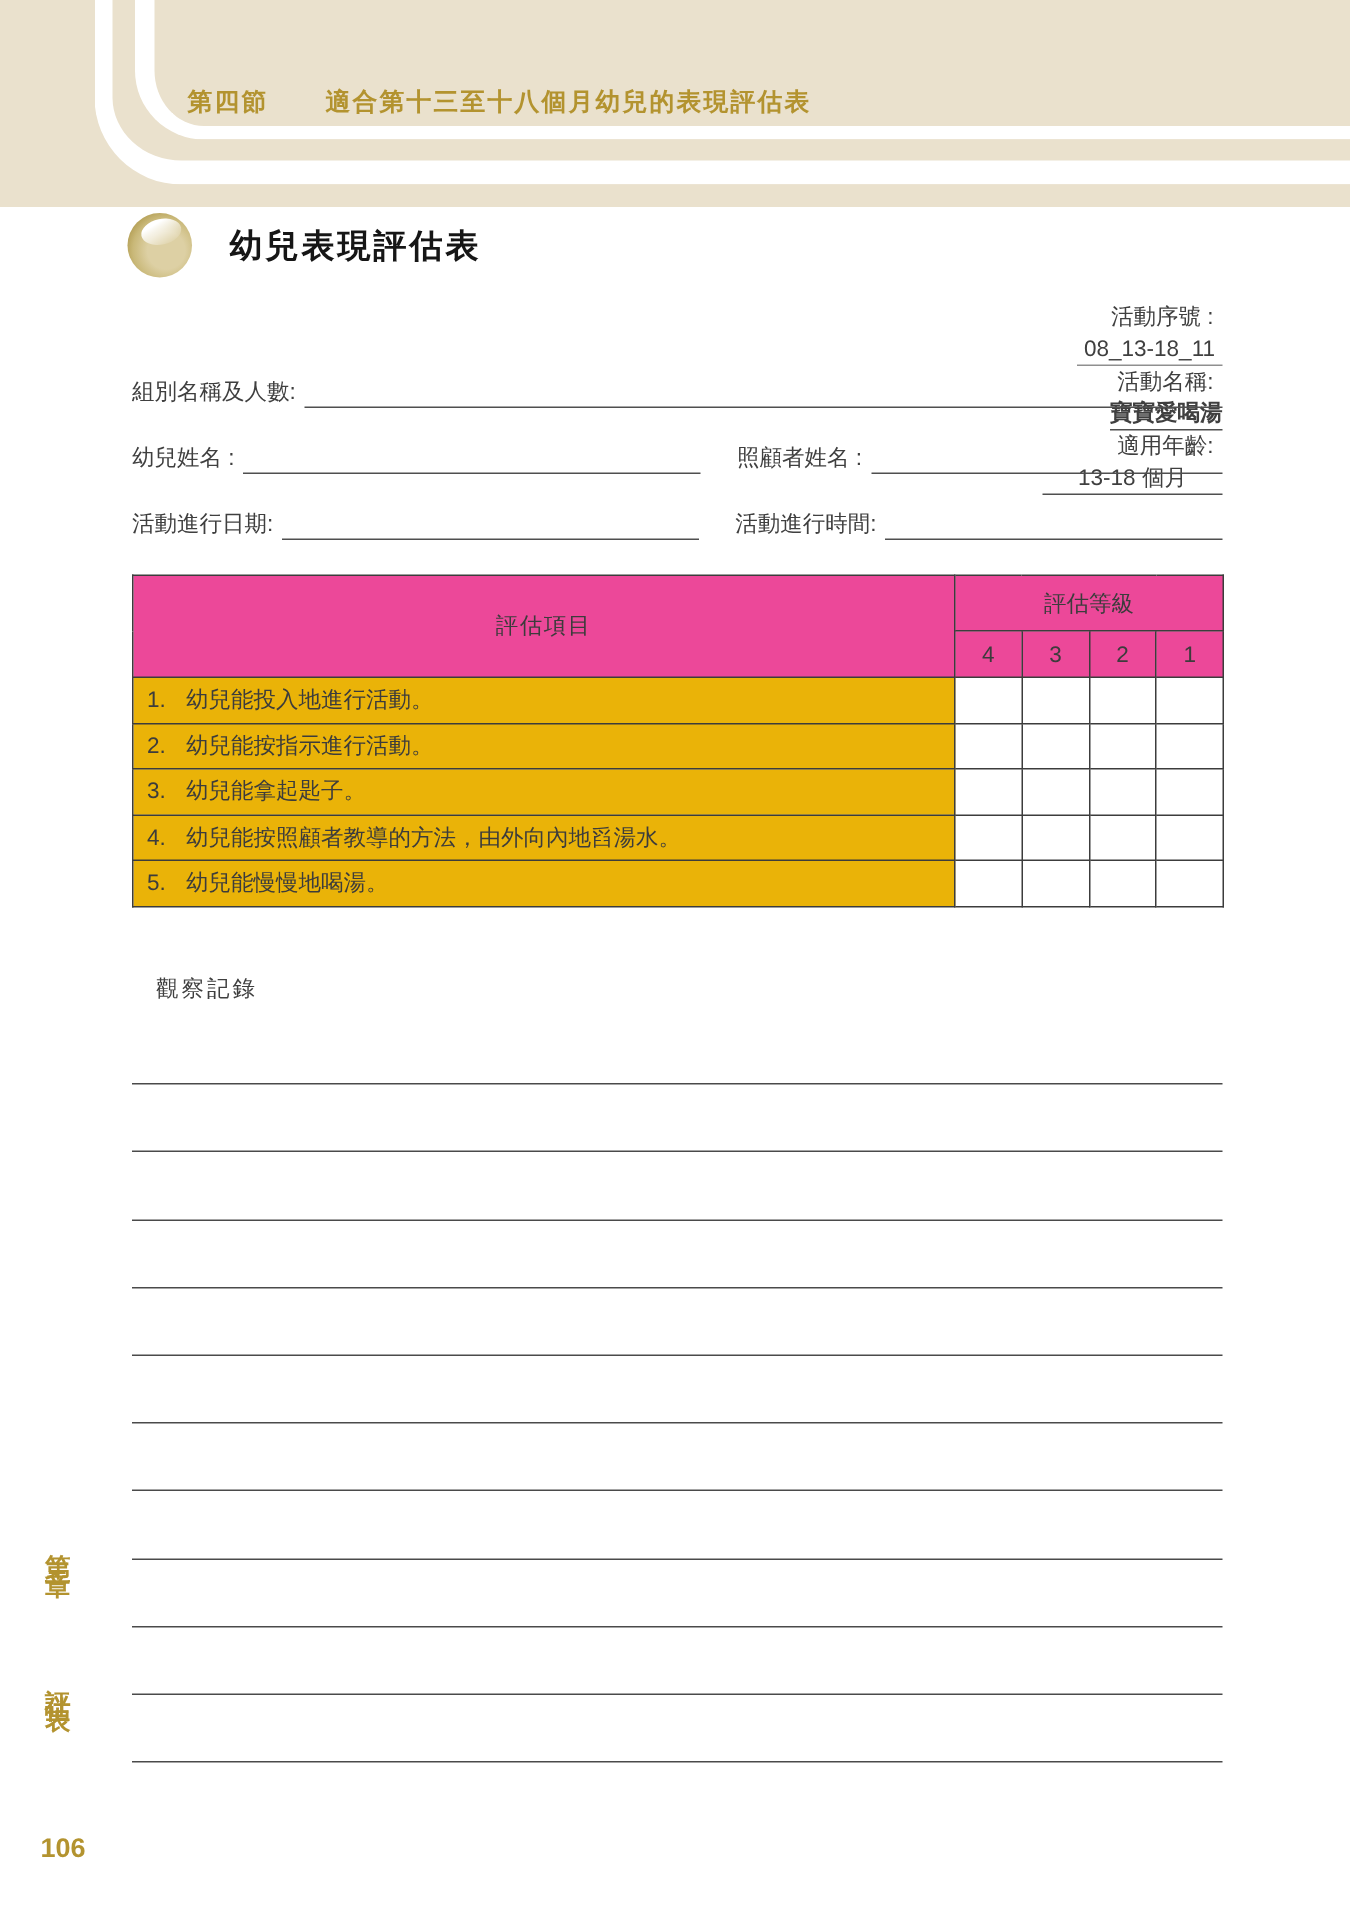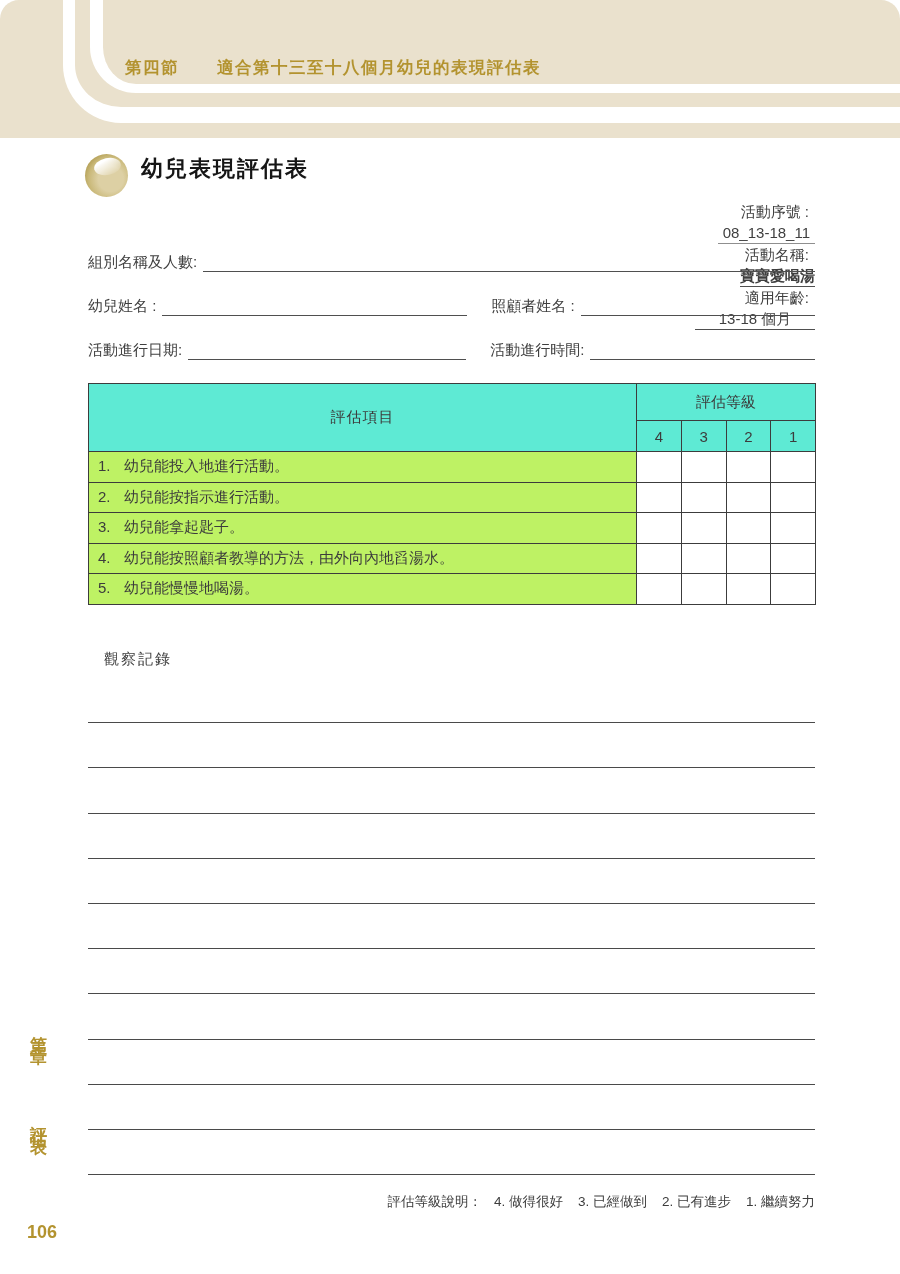--- a/index.html
+++ b/index.html
@@ -1,54 +1,54 @@
 <!DOCTYPE html>
 <html><head>
 <meta charset="utf-8">
 <style>
   * { margin:0; padding:0; box-sizing:border-box; }
   html,body { background:#ffffff; }
   body { font-family:"Liberation Sans","DejaVu Sans",sans-serif; color:#3f3f3f; }
-  .page { position:relative; width:900px; height:1274px; background:#ffffff; overflow:hidden;border-radius:19px; }
+  .page { position:relative; width:900px; height:1274px; background:#ffffff; overflow:hidden; }
 
   
   .banner { position:absolute; left:0; top:0; width:900px; height:138px; background:#EAE1CD; overflow:hidden; }
   .frame { position:absolute; top:-40px; right:-40px; background:transparent; }
   .frame-outer { left:63px; height:163px; border-left:12px solid #fff; border-bottom:16px solid #fff; border-bottom-left-radius:58px; }
   .frame-inner { left:90px; height:133px; border-left:13px solid #fff; border-bottom:9px solid #fff; border-bottom-left-radius:46px; }
   .banner-heading { position:absolute; left:125px; top:57px; display:flex; gap:38px; font-size:16.5px; font-weight:bold; color:#B3932F; letter-spacing:1.5px; white-space:nowrap; }
 
   
-  .title-row { position:absolute; left:85px; top:154px; display:flex; align-items:flex-start; gap:13px; }
+  .title-row { position:absolute; left:85px; top:142px; display:flex; align-items:center; gap:25px; }
   .pearl { width:43px; height:43px; border-radius:50%; position:relative;
            background:radial-gradient(circle at 60% 58%, #ddd0a4 35%, #c9b878 62%, #a58d3d 88%, #83701f 100%); }
   .pearl::after { content:''; position:absolute; top:4px; left:9px; width:27px; height:17px; border-radius:50%;
            background:linear-gradient(160deg, #ffffff 25%, rgba(255,255,255,0.15) 85%); transform:rotate(-12deg); }
   .doc-title { font-size:22px; font-weight:bold; color:#161616; letter-spacing:2px; }
 
   
   .fline { position:absolute; left:88px; width:727px; display:flex; align-items:flex-end; font-size:15px; line-height:21px; white-space:nowrap; }
   .u { border-bottom:1.5px solid #4f4f4f; text-align:center; }
   .u-gray { border-bottom:1.5px solid #8f8f8f; padding:0 5px; }
   .lbl { padding-right:6px; }
   .grow { flex:1; }
   .half-gap { margin-right:24px; }
   .bold { font-weight:bold; }
 
   
   table.assessment { position:absolute; left:88px; top:383px; width:727px; border-collapse:collapse; table-layout:fixed; font-size:15px; color:#3c3c3c; }
   table.assessment col.c-item { width:548px; }
   table.assessment col.c-grade { width:44.75px; }
   table.assessment th, table.assessment td { border:1.5px solid #3c3c3c; font-weight:normal; }
-  table.assessment th { background:#5eead4; text-align:center; }
+  table.assessment th { background:#ec4899; text-align:center; }
   .th-item { letter-spacing:1px; }
   .row-h1 { height:37px; }
   .row-h2 { height:31px; }
   .row-data { height:30.5px; }
-  td.item-cell { padding-left:9px; background:#bef264; }
+  td.item-cell { padding-left:9px; background:#eab308; }
   td.box-cell { background:#fff; }
   .num { display:inline-block; width:26px; }
 
   
   .observation-label { position:absolute; left:104px; top:650px; font-size:15px; letter-spacing:2px; }
   .ruled { position:absolute; left:88px; top:678px; width:727px; }
   .ruled-line { height:45.2px; border-bottom:1.5px solid #4a4a4a; }
 
   
   .legend { position:absolute; left:88px; top:1193px; width:727px; display:flex; justify-content:flex-end; gap:15px; font-size:13.5px; color:#3c3c3c; white-space:nowrap; }
@@ -173,25 +173,18 @@
     <div class="ruled-line"></div>
     <div class="ruled-line"></div>
     <div class="ruled-line"></div>
     <div class="ruled-line"></div>
     <div class="ruled-line"></div>
     <div class="ruled-line"></div>
     <div class="ruled-line"></div>
     <div class="ruled-line"></div>
   </div>
 
-  <div class="legend">
-    <span class="legend-label">評估等級說明：</span>
-    <span>4. 做得很好</span>
-    <span>3. 已經做到</span>
-    <span>2. 已有進步</span>
-    <span>1. 繼續努力</span>
-  </div>
 
   <div class="chapter-tab">第三章</div>
   <div class="section-tab">評估表</div>
   <div class="page-number">106</div>
 
 </div>
 
 </body></html>

